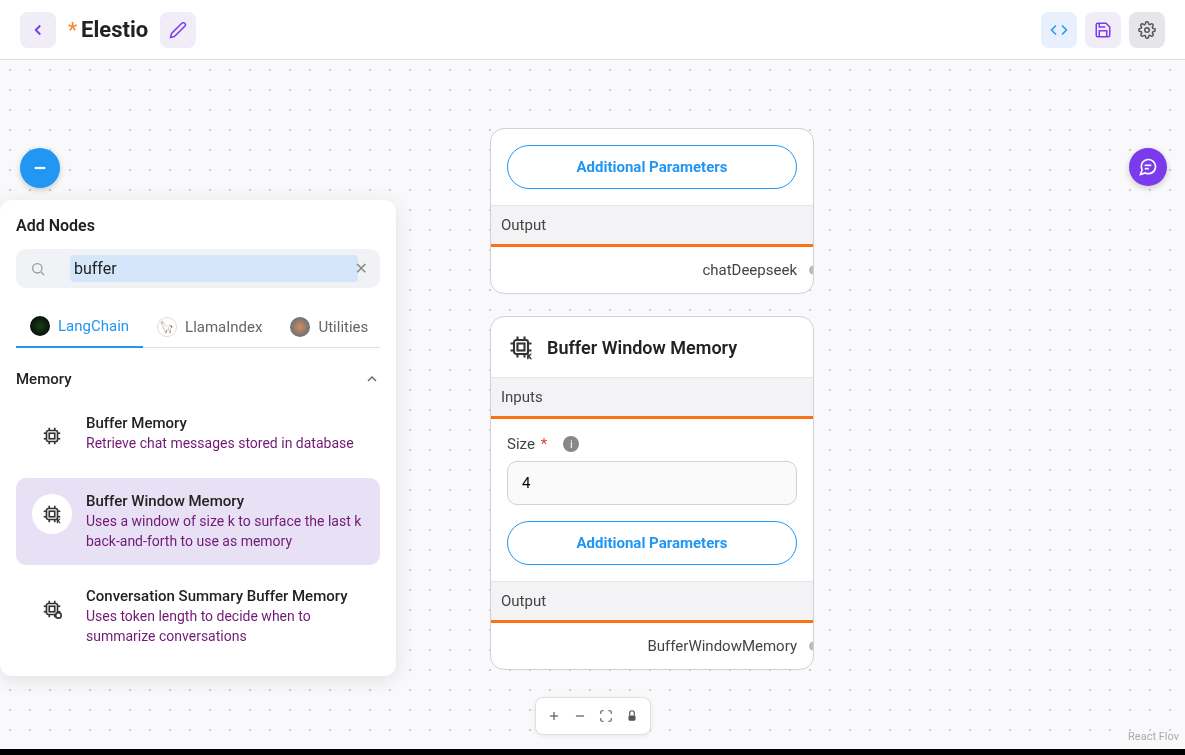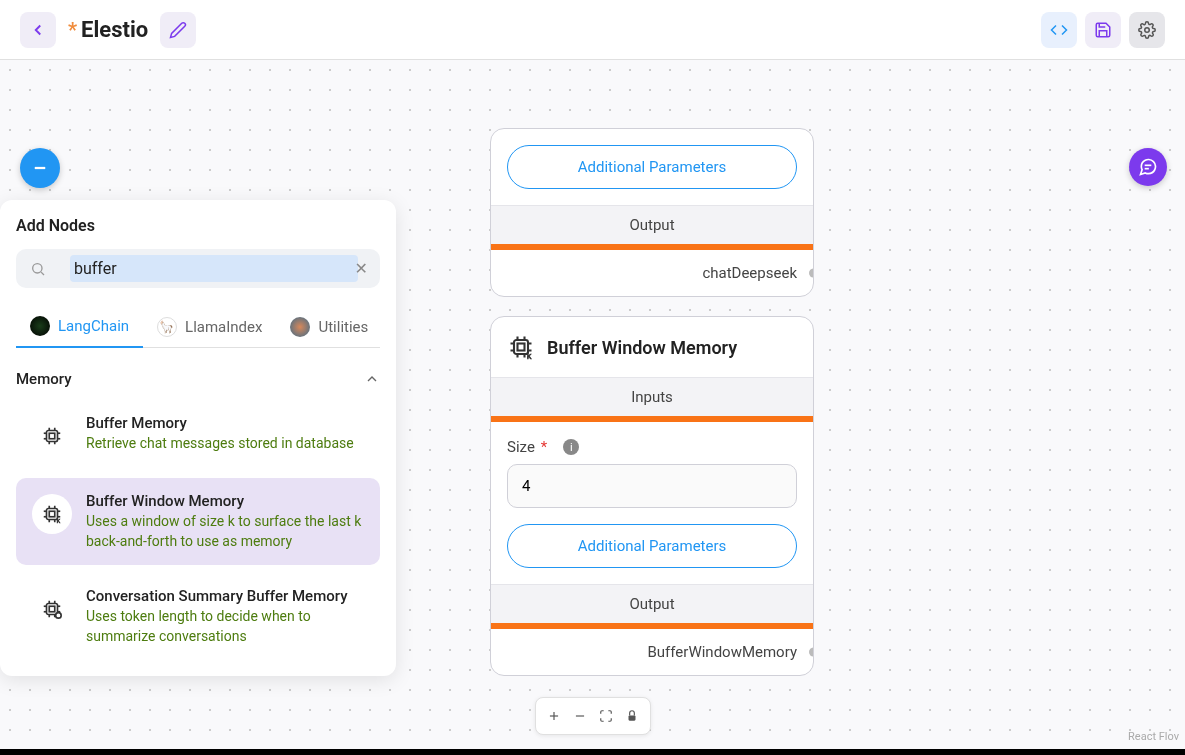--- a/index.html
+++ b/index.html
@@ -43,35 +43,35 @@
 .cat-title { font-weight: 500; font-size: 15px; color: #222; text-align: right; }
 .cat-chevron { width: 16px; height: 16px; stroke: #666; }
 
 .node-item { display: flex; gap: 14px; padding: 14px 16px; border-radius: 10px; margin-top: 8px; cursor: pointer; align-items: flex-start; }
 .node-item.selected { background: #e8e1f5; }
 .node-icon-wrap { width: 40px; height: 40px; border-radius: 50%; background: #fff; display: flex; align-items: center; justify-content: center; flex-shrink: 0; margin-top: 2px; }
 .node-item:not(.selected) .node-icon-wrap { background: transparent; }
 .node-icon { width: 22px; height: 22px; stroke: #333; fill: none; }
 .node-text { flex: 1; }
 .node-name { font-size: 15px; font-weight: 500; color: #222; margin-bottom: 2px; }
-.node-desc { font-size: 14px; color: #4d7c0f; line-height: 1.4; }
+.node-desc { font-size: 14px; color: #701a75; line-height: 1.4; }
 
 .flow-node { position: absolute; width: 324px; background: #fff; border: 1px solid #d0d0d8; border-radius: 14px; overflow: hidden; }
 .flow-node.top { top: 68px; left: 490px; }
 .flow-node.bottom { top: 256px; left: 490px; }
 .node-header { display: flex; align-items: center; gap: 12px; padding: 16px; }
 .node-header-icon { width: 28px; height: 28px; stroke: #333; fill: none; }
 .node-title { font-size: 18px; font-weight: 600; color: #222; }
-.node-section-label { background: #f3f3f6; text-align: center; padding: 10px; font-size: 15px; color: #444; border-top: 1px solid #e5e5ea; border-bottom: 6px solid #f97316; }
+.node-section-label { background: #f3f3f6; text-align: left; padding: 10px; font-size: 15px; color: #444; border-top: 1px solid #e5e5ea; border-bottom: 3px solid #f97316; }
 .node-body { padding: 16px; }
 .field-label { font-size: 15px; color: #444; margin-bottom: 8px; display: flex; align-items: center; gap: 6px; }
 .field-req { color: #e53935; }
 .field-info { width: 16px; height: 16px; border-radius: 50%; background: #888; color: #fff; display: inline-flex; align-items: center; justify-content: center; font-size: 11px; margin-left: 10px; }
 .field-input { width: 100%; padding: 12px 14px; border: 1px solid #d0d0d8; border-radius: 10px; font-size: 15px; background: #fafafa; margin-bottom: 16px; }
-.add-params-btn { width: 100%; padding: 12px; border: 1px solid #2196f3; border-radius: 22px; background: #fff; color: #2196f3; font-size: 15px; font-weight: 400; cursor: pointer; }
+.add-params-btn { width: 100%; padding: 12px; border: 1px solid #2196f3; border-radius: 22px; background: #fff; color: #2196f3; font-size: 15px; font-weight: 700; cursor: pointer; }
 .node-output-row { padding: 14px 16px; text-align: right; font-size: 15px; color: #444; position: relative; }
 .handle { position: absolute; right: -5px; top: 50%; transform: translateY(-50%); width: 9px; height: 9px; border-radius: 50%; background: #bbb; }
 
 .controls { position: absolute; bottom: 20px; left: 50%; transform: translateX(-50%); background: #fff; border: 1px solid #e0e0e0; border-radius: 8px; display: flex; align-items: center; padding: 6px; gap: 2px; box-shadow: 0 1px 4px rgba(0,0,0,0.08); }
 .control-btn { width: 24px; height: 24px; display: flex; align-items: center; justify-content: center; cursor: pointer; color: #555; }
 .react-flow-label { position: absolute; bottom: 12px; right: 6px; font-size: 11px; color: #aaa; }
 .body-bottom-bar { position: absolute; bottom: 0; left: 0; right: 0; height: 6px; background: #000; }
 </style>
 </head>
 <body>

